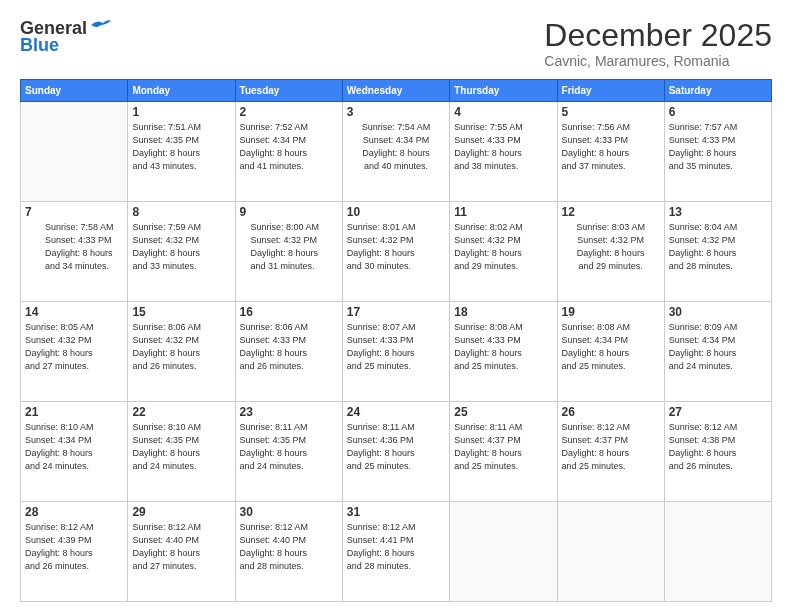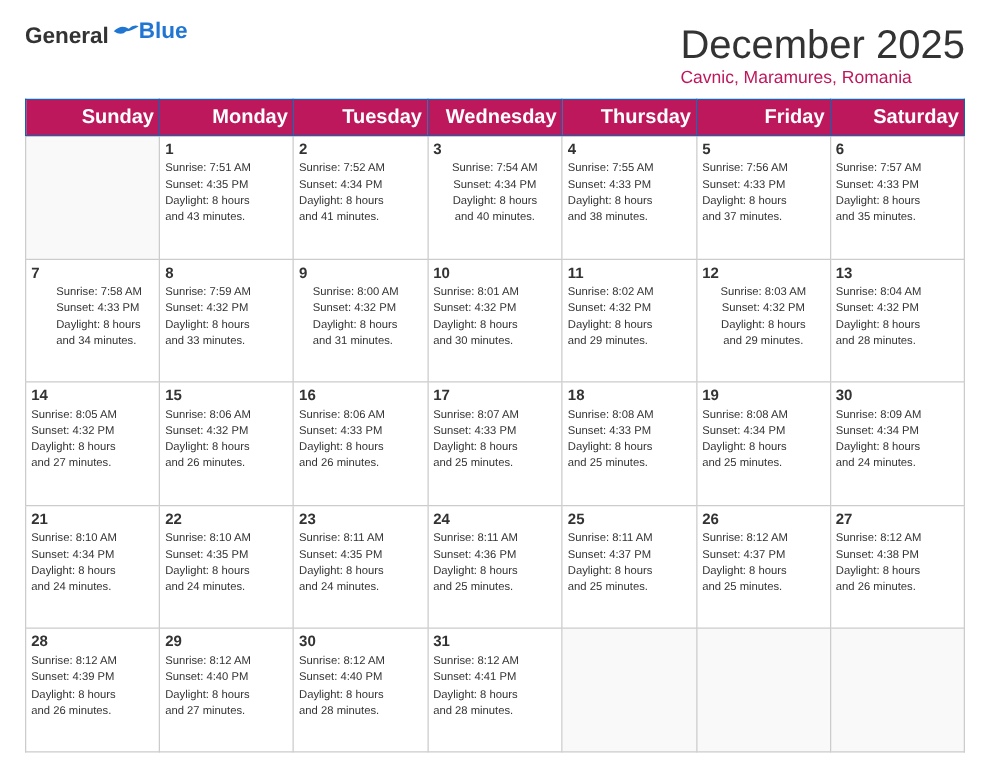--- a/index.html
+++ b/index.html
@@ -18,48 +18,48 @@
       flex-direction: column;
     }
     .header {
       display: flex;
       justify-content: space-between;
       align-items: flex-start;
       margin-bottom: 10px;
     }
     .logo {
       display: flex;
-      flex-direction: row;
+      flex-direction: column;
       align-items: flex-start;
     }
     .title-block {
       text-align: left;
     }
     .month-title {
       font-size: 32px;
       font-weight: 300;
       color: #333;
       line-height: 1.1;
     }
     .subtitle {
       font-size: 14px;
-      color: #be185d;
+      color: #737373;
     }
     .calendar {
       width: 100%;
       border-collapse: collapse;
       flex: 1;
     }
     .calendar th {
-      background: #be185d;
+      background: #3b82f6;
       color: #fff;
-      font-size: 16px;
+      font-size: 10px;
       font-weight: bold;
       padding: 5px 4px;
-      text-align: right;
+      text-align: left;
       border: 1px solid #1a5faa;
     }
     .calendar td {
       vertical-align: top;
       border: 1px solid #ccc;
       padding: 3px 4px;
       width: 108px;
       height: 88px;
       font-size: 9.5px;
       color: #333;

